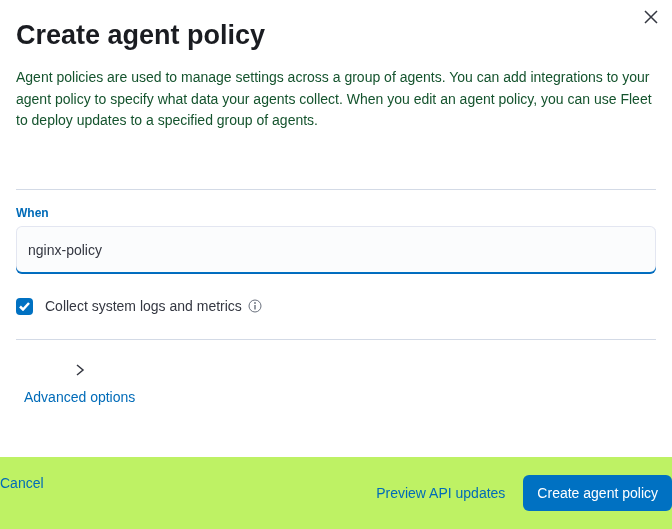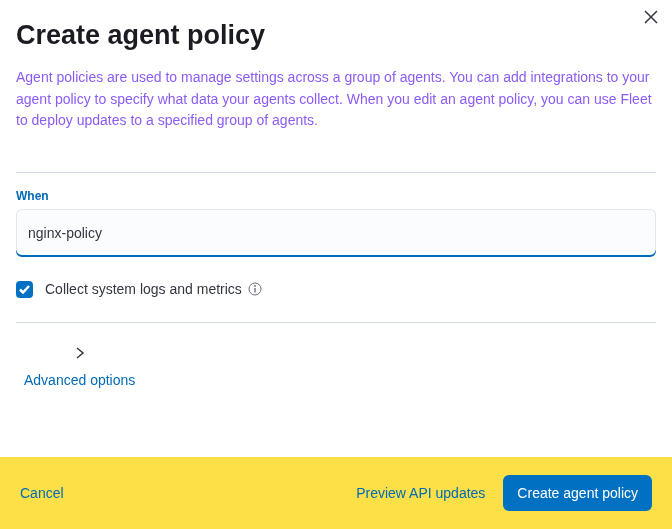--- a/index.html
+++ b/index.html
@@ -34,22 +34,22 @@
     .title {
       font-size: 27px;
       font-weight: 700;
       margin-top: 4px;
       margin-bottom: 16px;
       color: #1a1c21;
     }
     .description {
       font-size: 14px;
       line-height: 1.55;
-      color: #8b5cf6;
-      margin-bottom: 40px;
+      color: #14532d;
+      margin-bottom: 57px;
     }
     .divider {
       border: none;
       border-top: 1px solid #d3dae6;
       margin: 0;
     }
     .field-group {
       margin-top: 16px;
     }
     .field-label {
@@ -120,24 +120,24 @@
     }
     .expand-row .chev {
       color: #343741;
     }
     .expand-row .link-text {
       color: #006bb8;
       font-size: 14px;
       font-weight: 400;
     }
     .footer {
-      background: #fde047;
-      padding: 18px 20px;
-      display: flex;
-      align-items: center;
+      background: #bef264;
+      padding: 18px 0;
+      display: flex;
+      align-items: flex-start;
       justify-content: space-between;
     }
     .footer-right {
       display: flex;
       align-items: center;
       gap: 18px;
     }
     .link-btn {
       background: none;
       border: none;

